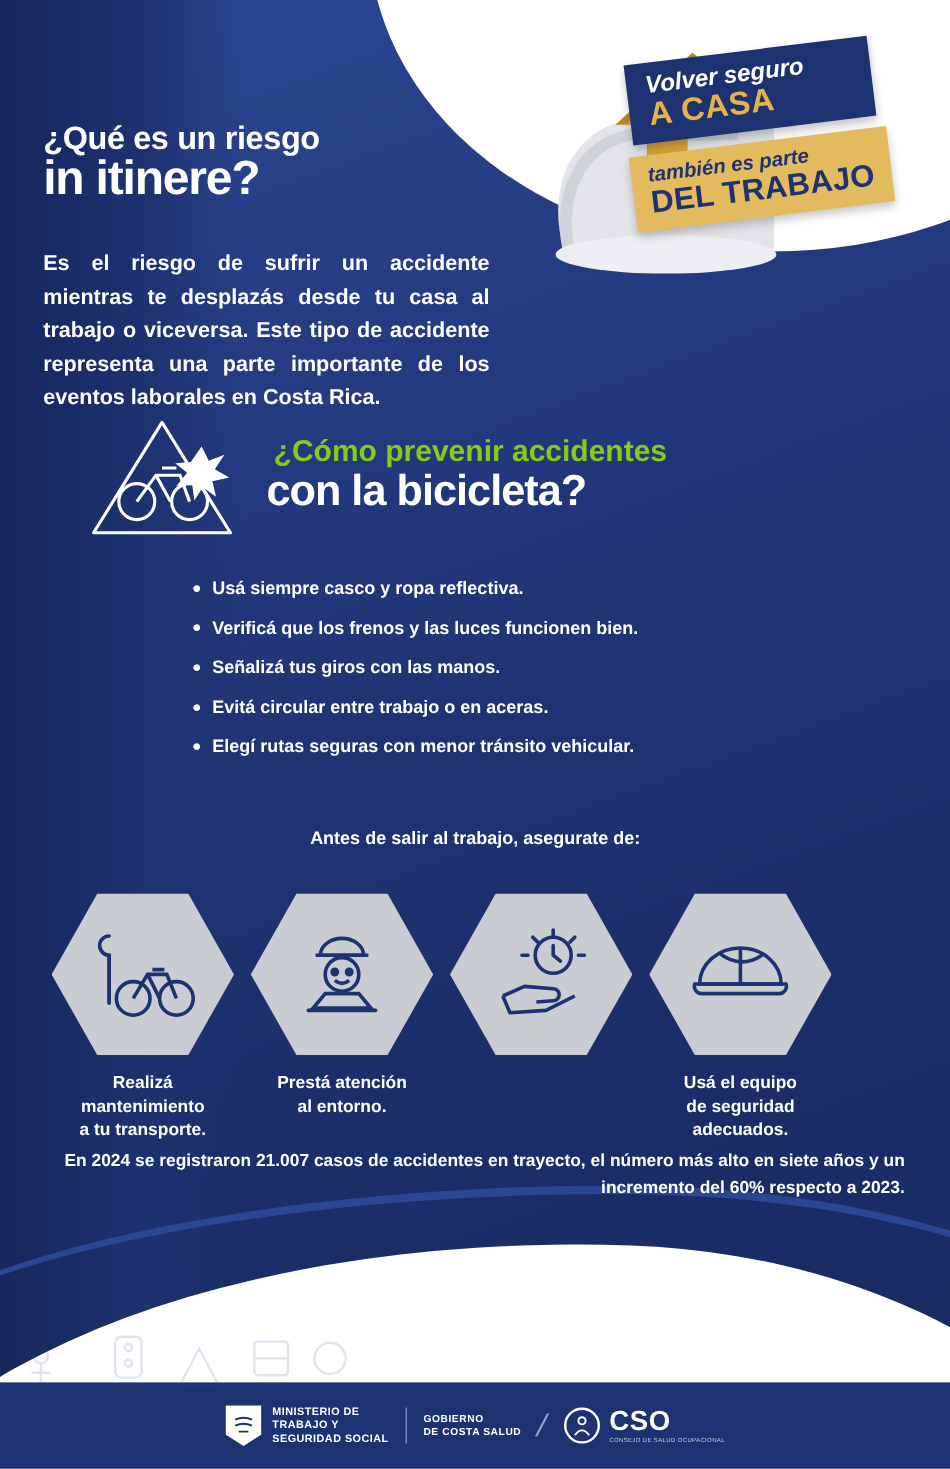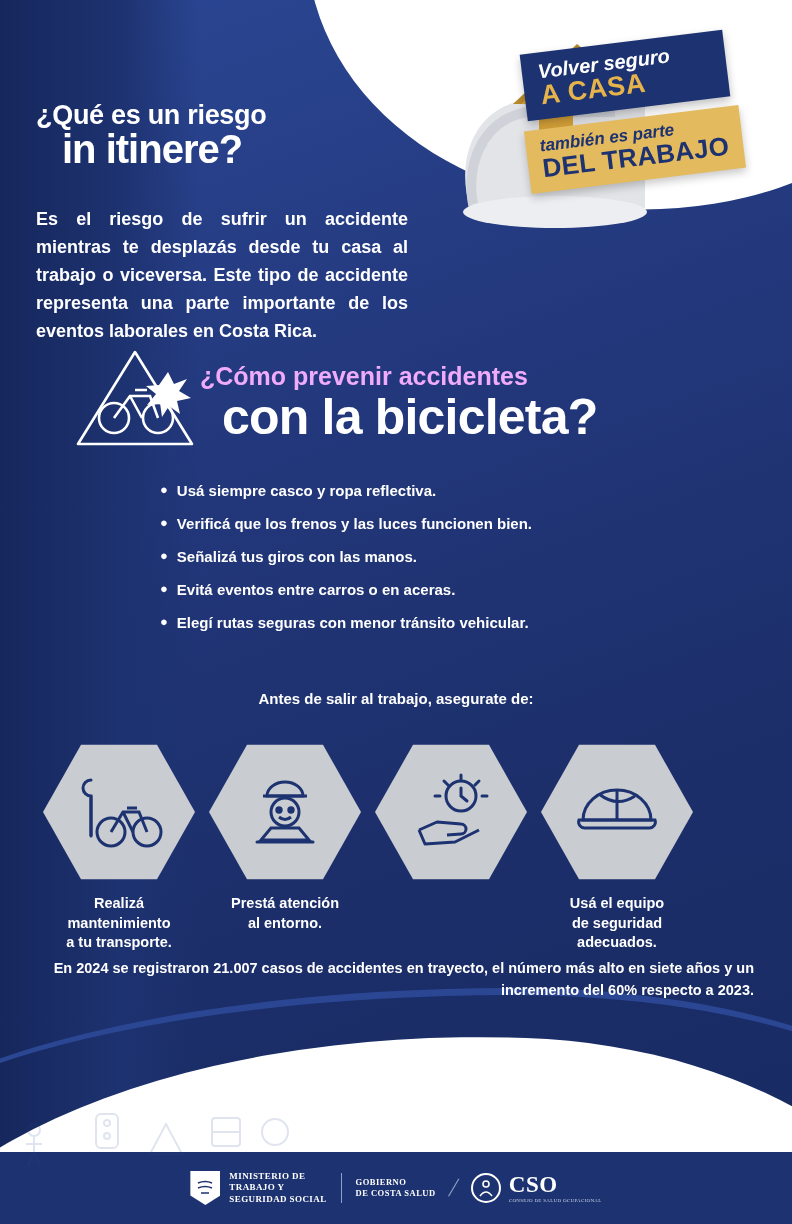--- a/index.html
+++ b/index.html
@@ -79,21 +79,21 @@
 
   
   .content { position: relative; width: 792px; height: 1224px; }
 
   .title-block { position: absolute; left: 36px; top: 100px; width: 420px; }
   .title-1 {
     color: #ffffff; font-size: 27px; font-weight: bold; letter-spacing: -0.3px;
   }
   .title-2 {
     color: #ffffff; font-size: 40px; font-weight: bold; letter-spacing: -1px;
-    margin-top: -4px; margin-left: 26px;
+    margin-top: -4px; 
   }
 
   .intro {
     position: absolute; left: 36px; top: 206px; width: 372px;
     color: #ffffff; font-size: 18px; font-weight: bold; line-height: 1.55;
     text-align: justify;
   }
 
   
   .art-house { position: absolute; left: 415px; top: 8px; width: 360px; height: 240px; }
@@ -114,22 +114,22 @@
     width: 216px; padding: 8px 14px 10px 14px;
     background: #e3ba5d;
     transform: rotate(-7deg);
     box-shadow: 0 4px 8px rgba(0,0,0,0.22);
   }
   .badge2 .b2a { color: #1d3270; font-size: 17px; font-style: italic; font-weight: bold; line-height: 1.05; }
   .badge2 .b2b { color: #1d3270; font-size: 26px; font-weight: bold; line-height: 1.05; letter-spacing: 0.3px; }
 
   
   .bike-head { position: absolute; left: 200px; top: 362px; width: 520px; }
-  .bike-head .h1 { color: #f0abfc; font-size: 25px; font-weight: bold; }
-  .bike-head .h2 { color: #ffffff; font-size: 50px; font-weight: bold; letter-spacing: -0.8px; margin-top: -3px; margin-left: 22px; }
+  .bike-head .h1 { color: #84cc16; font-size: 25px; font-weight: bold; margin-left: 28px; }
+  .bike-head .h2 { color: #ffffff; font-size: 36px; font-weight: bold; letter-spacing: -0.8px; margin-top: -3px; margin-left: 22px; }
 
   .bike-sign { position: absolute; left: 72px; top: 344px; width: 130px; height: 110px; }
 
   .tips { position: absolute; left: 160px; top: 482px; width: 560px; }
   .tip {
     color: #ffffff; font-size: 15px; font-weight: bold;
     margin-bottom: 16px; display: flex; align-items: flex-start;
   }
   .tip .dot { margin-right: 9px; font-size: 13px; line-height: 1.25; }
 
@@ -152,21 +152,21 @@
 
   .stat {
     position: absolute; left: 44px; top: 958px; width: 710px;
     color: #ffffff; font-size: 14.5px; font-weight: bold; line-height: 1.5;
     text-align: right;
   }
 
   
   .footer {
     position: absolute; left: 0; bottom: 0; width: 792px; height: 72px;
-    display: flex; align-items: center; justify-content: center; gap: 14px; font-family: Liberation Serif, serif;
+    display: flex; align-items: center; justify-content: center; gap: 14px;
   }
   .mtss { display: flex; align-items: center; gap: 9px; }
   .mtss .crest {
     width: 30px; height: 34px; background: #ffffff;
     clip-path: polygon(0 0, 100% 0, 100% 72%, 50% 100%, 0 72%);
     display: flex; align-items: center; justify-content: center;
   }
   .mtss .txt { color: #ffffff; font-size: 9px; font-weight: bold; line-height: 1.25; letter-spacing: 0.4px; }
   .sep { width: 1px; height: 30px; background: #8fa1c9; }
   .gob { color: #ffffff; font-size: 8.5px; font-weight: bold; line-height: 1.3; letter-spacing: 0.5px; }
@@ -284,21 +284,21 @@
     <div class="tip">
       <span class="dot">●</span>
       <span>Verificá que los frenos y las luces funcionen bien.</span>
     </div>
     <div class="tip">
       <span class="dot">●</span>
       <span>Señalizá tus giros con las manos.</span>
     </div>
     <div class="tip">
       <span class="dot">●</span>
-      <span>Evitá eventos entre carros o en aceras.</span>
+      <span>Evitá circular entre trabajo o en aceras.</span>
     </div>
     <div class="tip">
       <span class="dot">●</span>
       <span>Elegí rutas seguras con menor tránsito vehicular.</span>
     </div>
   </div>
 
   <div class="before-title">Antes de salir al trabajo, asegurate de:</div>
 
   <div class="hexrow">

